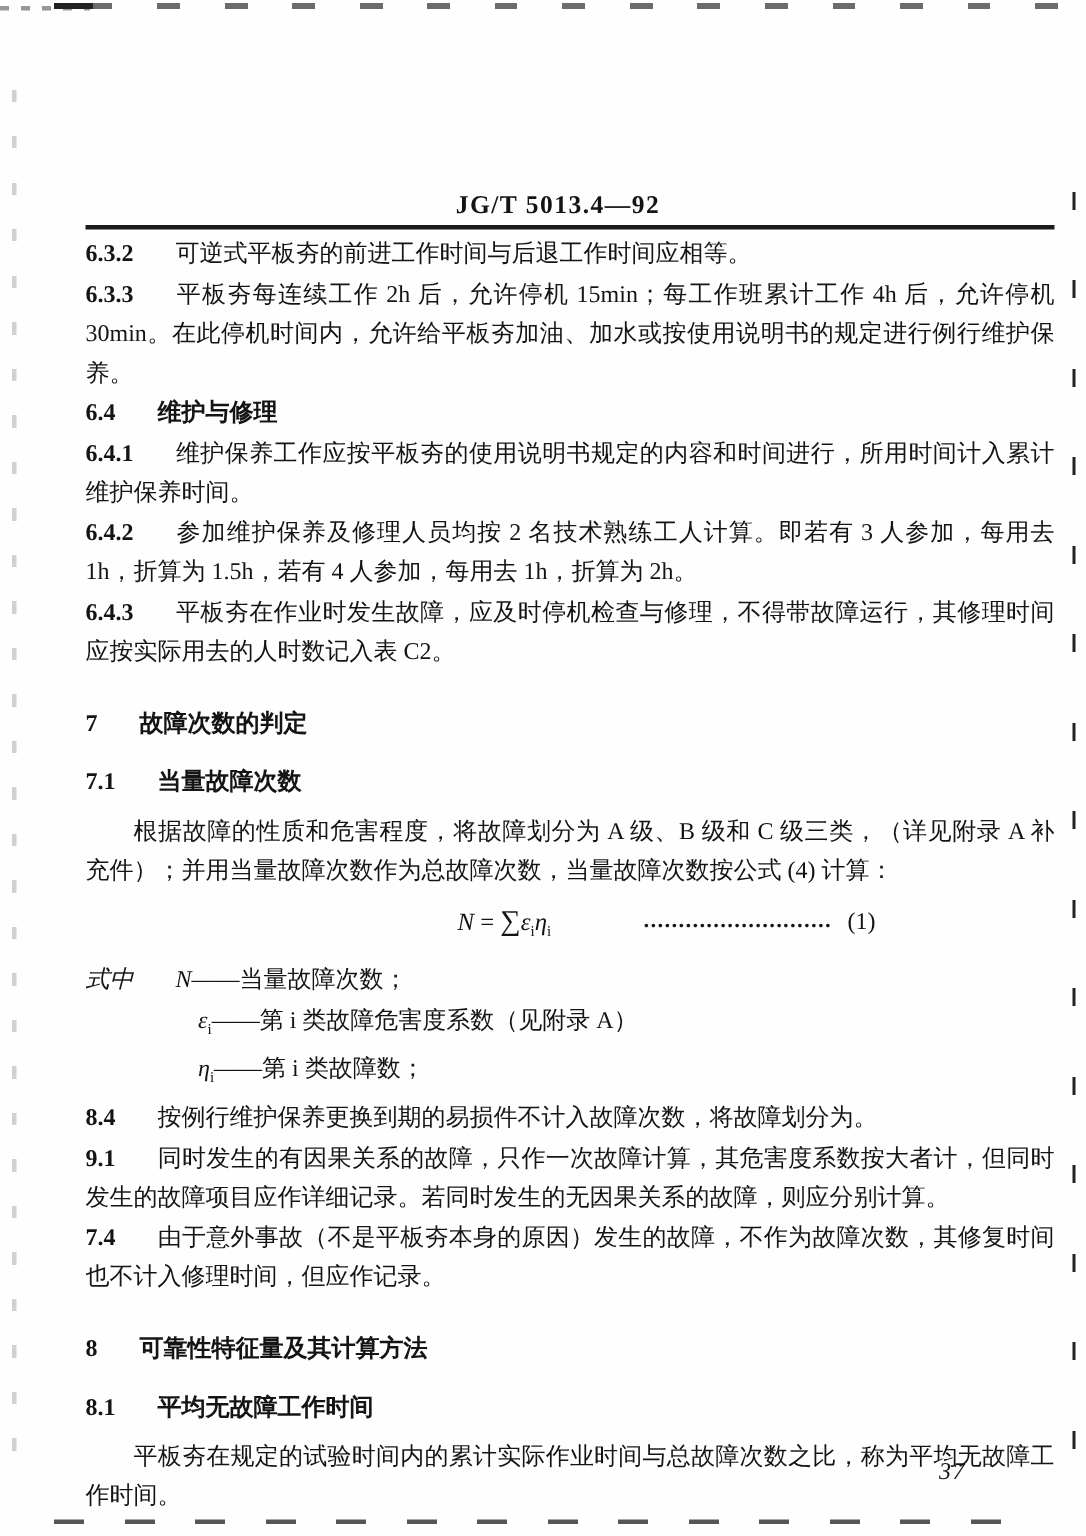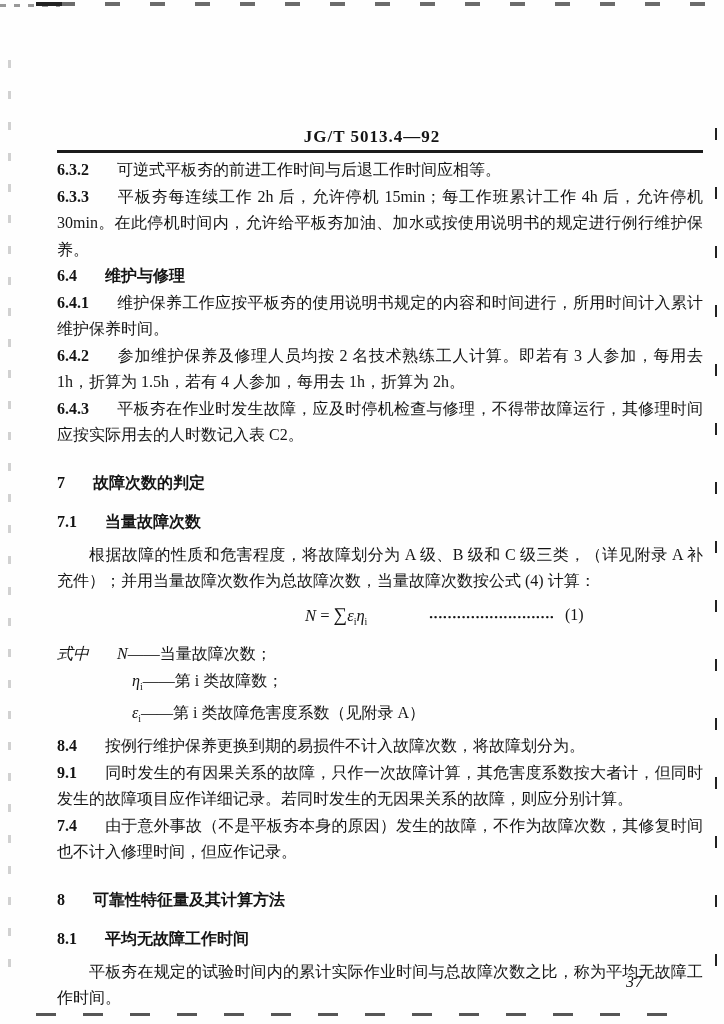--- a/index.html
+++ b/index.html
@@ -93,23 +93,23 @@
 
     <p class="formula-row">
       <span class="formula-spacer1"></span>
       <span class="formula-body"><i>N</i> <span>=</span> <span class="sum-symbol">∑</span><i>ε</i><sub>i</sub><i>η</i><sub>i</sub></span>
       <span class="formula-leader">•••••••••••••••••••••••••••</span>
       <span class="formula-number">(1)</span>
     </p>
 
     <p class="where-line"><span class="where-label">式中</span><span class="where-sym"><i>N</i></span><span>——当量故障次数；</span></p>
 
+    <p class="where-entry"><span class="where-sym"><i>ε</i><sub>i</sub></span><span>——第 i 类故障危害度系数（见附录 A）</span></p>
+
     <p class="where-entry"><span class="where-sym"><i>η</i><sub>i</sub></span><span>——第 i 类故障数；</span></p>
-
-    <p class="where-entry"><span class="where-sym"><i>ε</i><sub>i</sub></span><span>——第 i 类故障危害度系数（见附录 A）</span></p>
 
     <p><span class="clause-num">8.4</span><span>按例行维护保养更换到期的易损件不计入故障次数，将故障划分为。</span></p>
 
     <p><span class="clause-num">9.1</span><span>同时发生的有因果关系的故障，只作一次故障计算，其危害度系数按大者计，但同时发生的故障项目应作详细记录。若同时发生的无因果关系的故障，则应分别计算。</span></p>
 
     <p><span class="clause-num">7.4</span><span>由于意外事故（不是平板夯本身的原因）发生的故障，不作为故障次数，其修复时间也不计入修理时间，但应作记录。</span></p>
 
     <p class="heading chapter"><span class="clause-num">8</span><span>可靠性特征量及其计算方法</span></p>
 
     <p class="heading subheading"><span class="clause-num">8.1</span><span>平均无故障工作时间</span></p>

